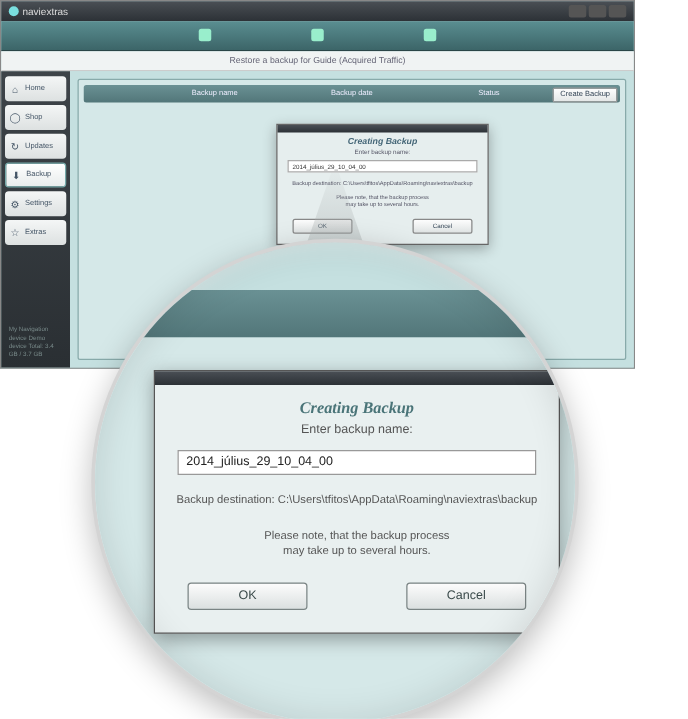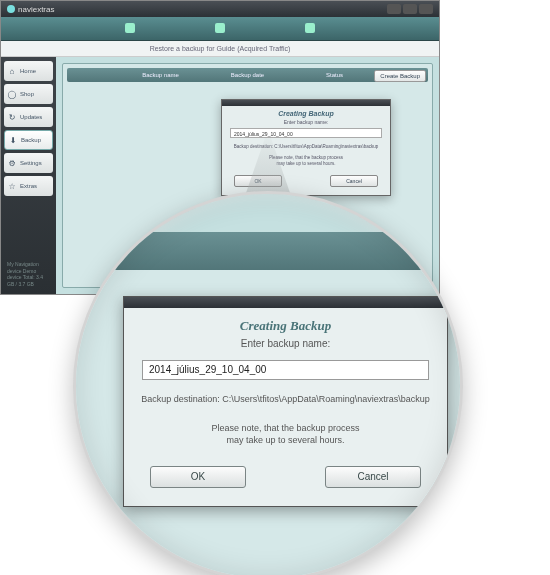--- a/index.html
+++ b/index.html
@@ -1,18 +1,18 @@
 <!DOCTYPE html>
 <html><head>
 <meta charset="utf-8">
 <style>
   * { box-sizing: border-box; margin: 0; padding: 0; }
   body { font-family: Arial, sans-serif; background: #fff; width: 550px; height: 575px; position: relative; overflow: hidden; }
   
-  .app-window { position: absolute; top: 0; left: 0; width: 440px; height: 295px; background: #b8dcdc; border: 1px solid #888; }
+  .app-window { position: absolute; top: 0; left: 0; width: 508px; height: 295px; background: #b8dcdc; border: 1px solid #888; }
   
   .titlebar { height: 16px; background: linear-gradient(#4a4f55, #2c3136); display: flex; align-items: center; padding: 0 6px; }
   .titlebar-logo { width: 8px; height: 8px; background: #7adfdf; border-radius: 50%; margin-right: 3px; }
   .titlebar-title { color: #ddd; font-size: 8px; }
   .titlebar-controls { margin-left: auto; display: flex; gap: 2px; }
   .titlebar-btn { width: 14px; height: 10px; background: #555; border-radius: 2px; }
   
   .top-tabs { height: 24px; background: linear-gradient(#5a8e91, #3c6568); display: flex; justify-content: center; align-items: center; gap: 80px; border-bottom: 1px solid #2a4547; }
   .top-tab { color: #cde; font-size: 7px; display: flex; flex-direction: column; align-items: center; }
   .top-tab-icon { width: 10px; height: 10px; background: #9ec; border-radius: 2px; margin-bottom: 1px; }

